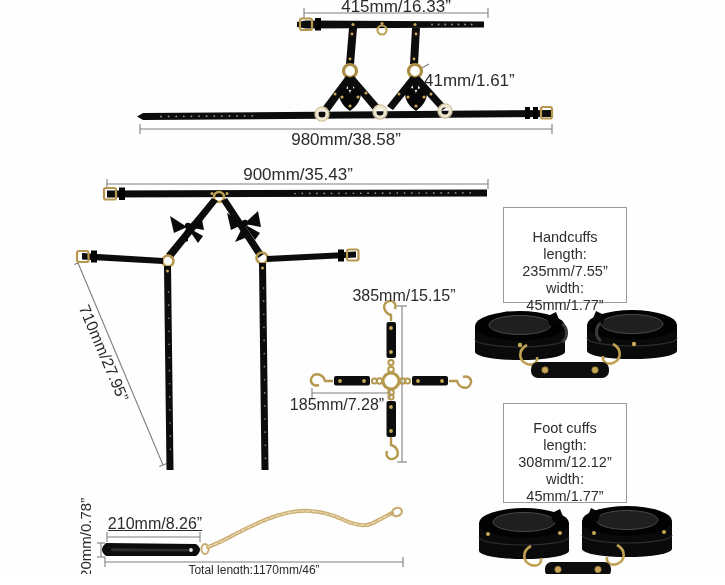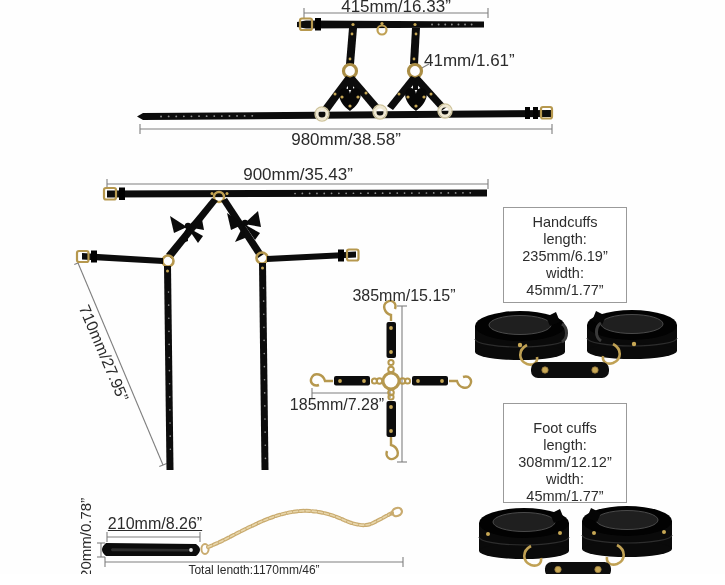--- a/index.html
+++ b/index.html
@@ -6,21 +6,21 @@
   #stage{
     position:relative;width:725px;height:574px;background:#fefefe;
     font-family:"Liberation Sans",sans-serif;color:#2b2b2b;overflow:hidden;
   }
   #art{position:absolute;left:0;top:0;}
   .lbl{position:absolute;white-space:nowrap;color:#2b2b2b;line-height:1.05;}
   .ctr{text-align:center;transform:translateX(-50%);}
   .specbox{
     position:absolute;border:1px solid #9a9a9a;background:#ffffff;
     text-align:center;font-size:14.5px;line-height:17px;color:#2d2d2d;
-    padding-top:6px;box-sizing:border-box;
+    padding-top:21px;box-sizing:border-box;
   }
   .rot{transform-origin:center center;text-align:center;}
 </style>
 </head>
 <body>
 
 <div id="stage">
 
 <svg id="art" width="725" height="585" viewBox="0 0 725 585">
 
@@ -260,33 +260,33 @@
     <circle cx="191" cy="550" r="1.9" fill="#e8e8e8"></circle>
     <ellipse cx="205" cy="549" rx="3.6" ry="5" fill="none" stroke="#c9ab6f" stroke-width="2"></ellipse>
     <path d="M208,547 C224,541 238,532 254,525 C270,517 286,512 301,511 C316,510 331,514 344,520 C355,525 365,527 373,523 C381,519 388,515 392,513" fill="none" stroke="#c9ab6f" stroke-width="4" stroke-dasharray="4 2.2" stroke-linecap="round"></path>
     <path d="M208,547 C224,541 238,532 254,525 C270,517 286,512 301,511 C316,510 331,514 344,520 C355,525 365,527 373,523 C381,519 388,515 392,513" fill="none" stroke="#e8d6ab" stroke-width="1.6" stroke-dasharray="4 2.2" stroke-linecap="round"></path>
     <ellipse cx="397" cy="512" rx="5" ry="4" fill="none" stroke="#c9ab6f" stroke-width="2.2" transform="rotate(-20 397 512)"></ellipse>
     <circle cx="391" cy="514" r="1.6" fill="#c9ab6f"></circle>
   </g>
 </svg>
 
   <div class="lbl ctr" style="left:396px;top:-2px;font-size:17px;">415mm/16.33”</div>
-  <div class="lbl" style="left:424px;top:52px;font-size:17px;">41mm/1.61”</div>
+  <div class="lbl" style="left:424px;top:72px;font-size:17px;">41mm/1.61”</div>
   <div class="lbl ctr" style="left:346px;top:131px;font-size:17px;">980mm/38.58”</div>
 
   <div class="lbl ctr" style="left:298px;top:166px;font-size:17px;">900mm/35.43”</div>
   <div class="lbl rot" style="left:28px;top:345px;width:150px;font-size:16px;transform:rotate(67deg);">710mm/27.95”</div>
 
   <div class="lbl ctr" style="left:404px;top:288px;font-size:16px;">385mm/15.15”</div>
   <div class="lbl ctr" style="left:337px;top:397px;font-size:16px;">185mm/7.28”</div>
 
   <div class="specbox" style="left:503px;top:207px;width:124px;height:96px;">
     <div>Handcuffs</div>
     <div>length:</div>
-    <div>235mm/6.19”</div>
+    <div>235mm/7.55”</div>
     <div>width:</div>
     <div>45mm/1.77”</div>
   </div>
 
   <div class="specbox" style="left:503px;top:403px;width:124px;height:100px;padding-top:16px;">
     <div>Foot cuffs</div>
     <div>length:</div>
     <div>308mm/12.12”</div>
     <div>width:</div>
     <div>45mm/1.77”</div>

